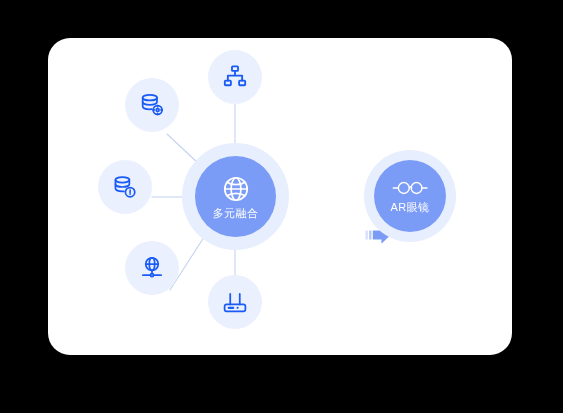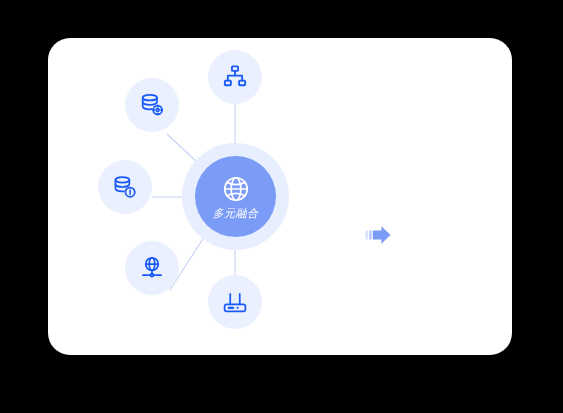--- a/index.html
+++ b/index.html
@@ -72,21 +72,20 @@
     position: absolute;
     width: 81px;
     height: 81px;
     border-radius: 50%;
     background: #7b9cf6;
     display: flex;
     flex-direction: column;
     align-items: center;
     justify-content: center;
     gap: 3px;
-    font-style: italic;
   }
   .hub-core .glyph { display: block; }
   .hub-label {
     color: #ffffff;
     font-size: 11px;
     line-height: 13px;
     letter-spacing: 0.4px;
     white-space: nowrap;
   }
 
@@ -208,15 +207,26 @@
     </div>
 
     <div class="arrow">
       <svg width="30" height="22" viewBox="0 0 30 22">
         <rect x="0.5" y="6.5" width="2.4" height="9" fill="#7b9cf6" opacity="0.30"></rect>
         <rect x="4.1" y="6.5" width="2.4" height="9" fill="#7b9cf6" opacity="0.55"></rect>
         <path d="M7.8 6.5h8.6V2.2L25.6 11l-9.2 8.8v-4.3H7.8z" fill="#7b9cf6"></path>
       </svg>
     </div>
 
+    <div class="node out-halo" style="left:316px; top:112px;">
+      <div class="out-core">
+        <svg width="40" height="20" viewBox="0 0 44 20" fill="none" stroke="#ffffff" stroke-width="1.5" stroke-linecap="round">
+          <circle cx="15.2" cy="10" r="6"></circle>
+          <circle cx="29.2" cy="10" r="6"></circle>
+          <path d="M21.2 10c1.0-1.9 1.9-1.9 2.9 0"></path>
+          <path d="M9.2 10H3.6M34.8 10h5.9"></path>
+        </svg>
+        <span class="out-label">AR眼镜</span>
+      </div>
+    </div>
 
   </div>
 </div>
 
 </body></html>

